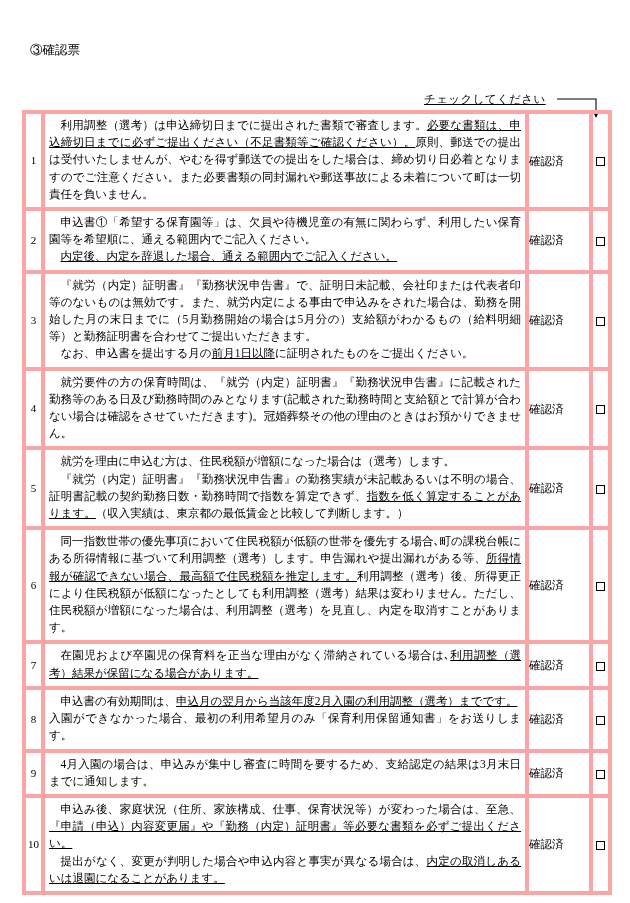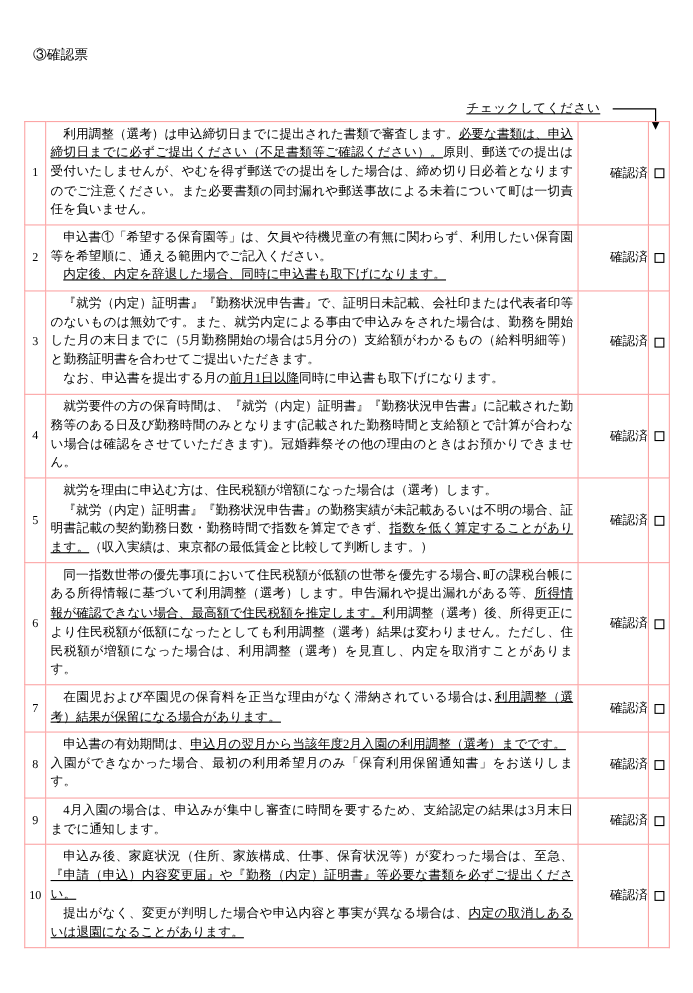--- a/index.html
+++ b/index.html
@@ -64,21 +64,21 @@
   
   .check-table {
     position: absolute;
     left: 22px;
     top: 110px;
     width: 586px;
     border-collapse: collapse;
     table-layout: fixed;
   }
   .check-table td {
-    border: 1px solid #fca5a5;
+    border: 4px solid #fca5a5;
     vertical-align: middle;
     padding: 0;
   }
   .col-no    { width: 19px; }
   .col-text  { width: 484px; }
   .col-done  { width: 64px; }
   .col-box   { width: 19px; }
 
   td.cell-no {
     text-align: center;
@@ -86,21 +86,21 @@
     line-height: 13px;
   }
   td.cell-text {
     padding: 3px 4px 4px 4px;
     font-size: 11.5px;
     line-height: 17.2px;
     text-align: justify;
     text-justify: inter-character;
   }
   td.cell-done {
-    text-align: right;
+    text-align: left;
     font-size: 11.5px;
     line-height: 14px;
     white-space: nowrap;
   }
   td.cell-box {
     text-align: center;
     vertical-align: middle;
   }
   .checkbox {
     display: inline-block;
@@ -148,30 +148,30 @@
           <td class="cell-text">
             <div class="para"><span>利用調整（選考）は申込締切日までに提出された書類で審査します。</span><u class="u">必要な書類は、申込締切日までに必ずご提出ください（不足書類等ご確認ください）。</u><span>原則、郵送での提出は受付いたしませんが、やむを得ず郵送での提出をした場合は、締め切り日必着となりますのでご注意ください。また必要書類の同封漏れや郵送事故による未着について町は一切責任を負いません。</span></div>
           </td>
           <td class="cell-done">確認済</td>
           <td class="cell-box"><span class="checkbox"></span></td>
         </tr>
         <tr>
           <td class="cell-no">2</td>
           <td class="cell-text">
             <div class="para"><span>申込書①「希望する保育園等」は、欠員や待機児童の有無に関わらず、利用したい保育園等を希望順に、通える範囲内でご記入ください。</span></div>
-            <div class="para"><u class="u">内定後、内定を辞退した場合、同時に申込書も取下げになります。</u></div>
+            <div class="para"><u class="u">内定後、内定を辞退した場合、通える範囲内でご記入ください。</u></div>
           </td>
           <td class="cell-done">確認済</td>
           <td class="cell-box"><span class="checkbox"></span></td>
         </tr>
         <tr>
           <td class="cell-no">3</td>
           <td class="cell-text">
             <div class="para"><span>『就労（内定）証明書』『勤務状況申告書』で、証明日未記載、会社印または代表者印等のないものは無効です。また、就労内定による事由で申込みをされた場合は、勤務を開始した月の末日までに（5月勤務開始の場合は5月分の）支給額がわかるもの（給料明細等）と勤務証明書を合わせてご提出いただきます。</span></div>
-            <div class="para"><span>なお、申込書を提出する月の</span><u class="u">前月1日以降</u><span>同時に申込書も取下げになります。</span></div>
+            <div class="para"><span>なお、申込書を提出する月の</span><u class="u">前月1日以降</u><span>に証明されたものをご提出ください。</span></div>
           </td>
           <td class="cell-done">確認済</td>
           <td class="cell-box"><span class="checkbox"></span></td>
         </tr>
         <tr>
           <td class="cell-no">4</td>
           <td class="cell-text">
             <div class="para"><span>就労要件の方の保育時間は、『就労（内定）証明書』『勤務状況申告書』に記載された勤務等のある日及び勤務時間のみとなります(記載された勤務時間と支給額とで計算が合わない場合は確認をさせていただきます)。冠婚葬祭その他の理由のときはお預かりできません。</span></div>
           </td>
           <td class="cell-done">確認済</td>

